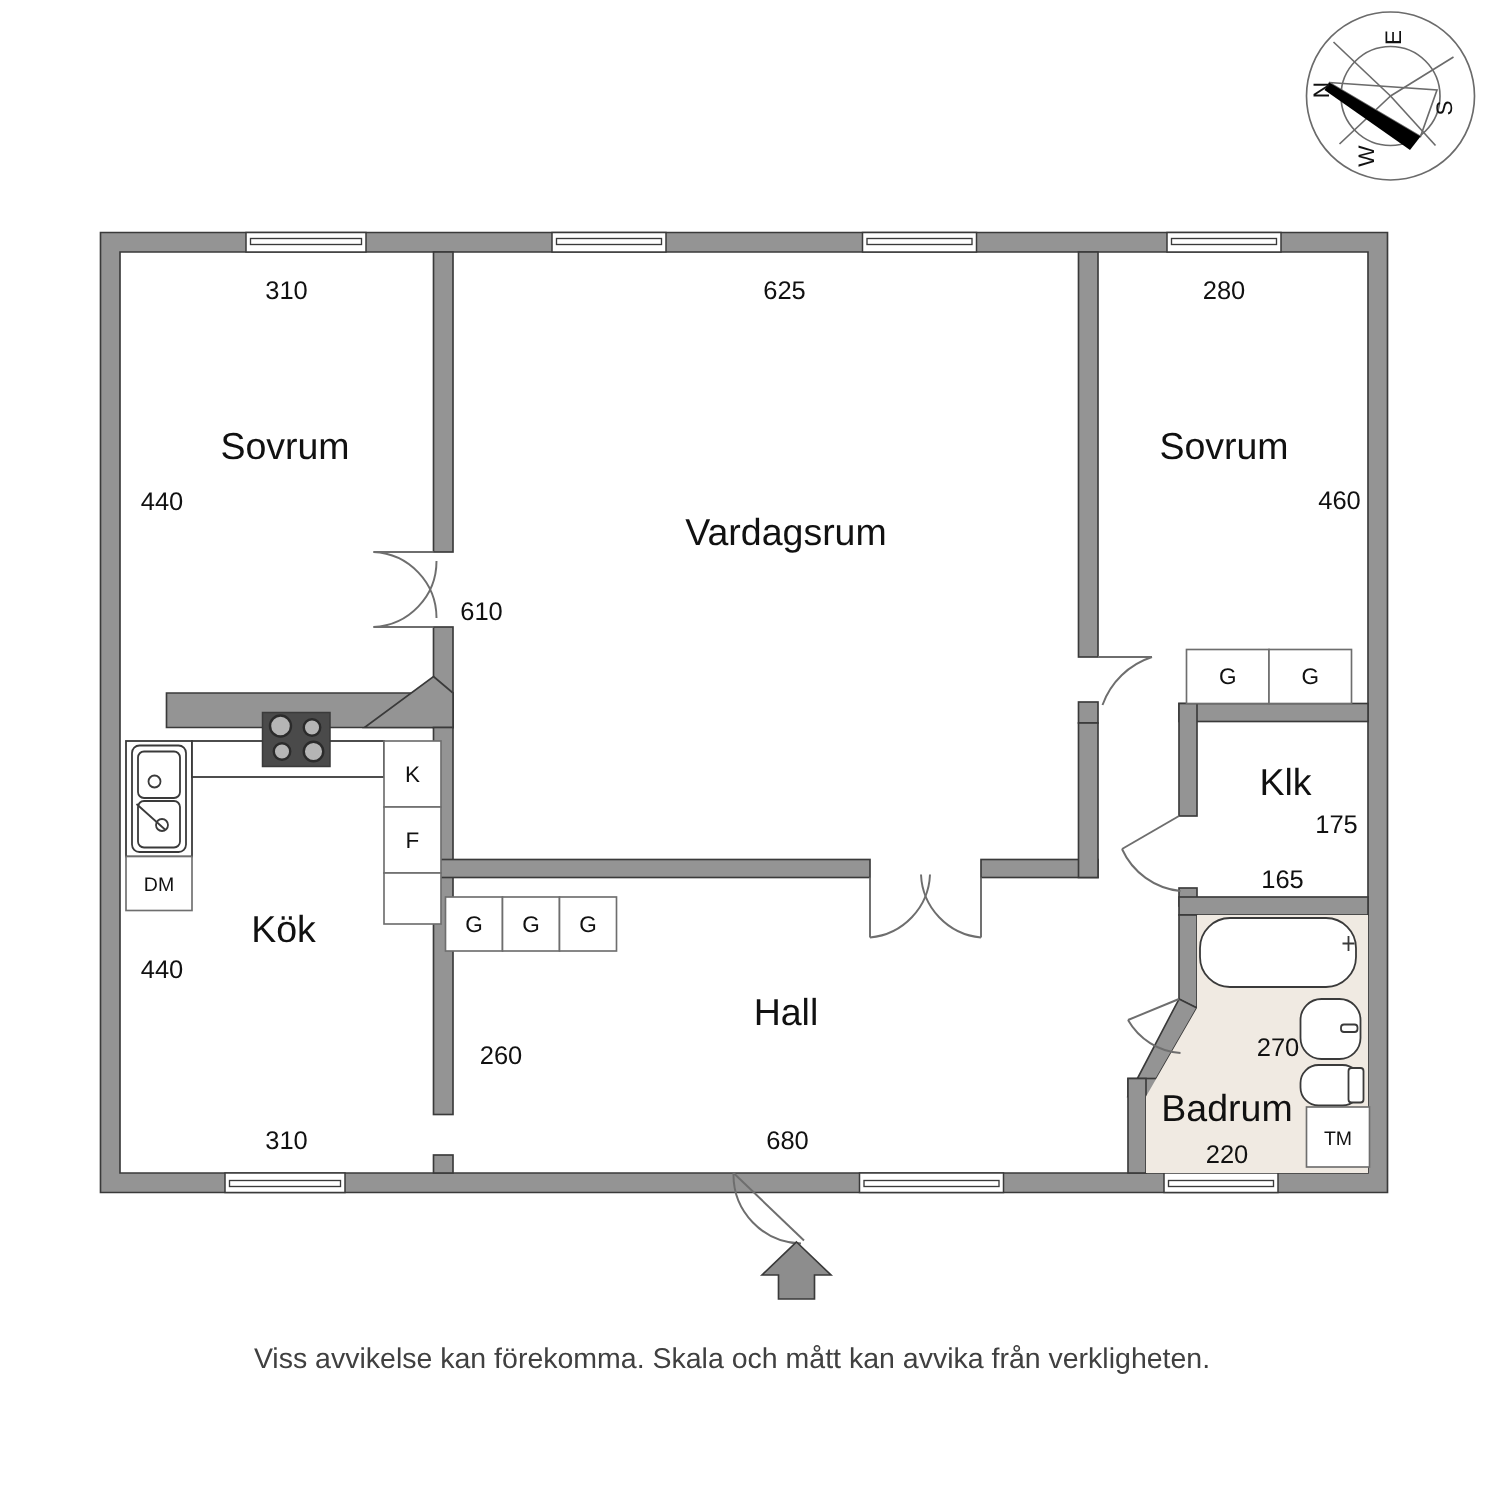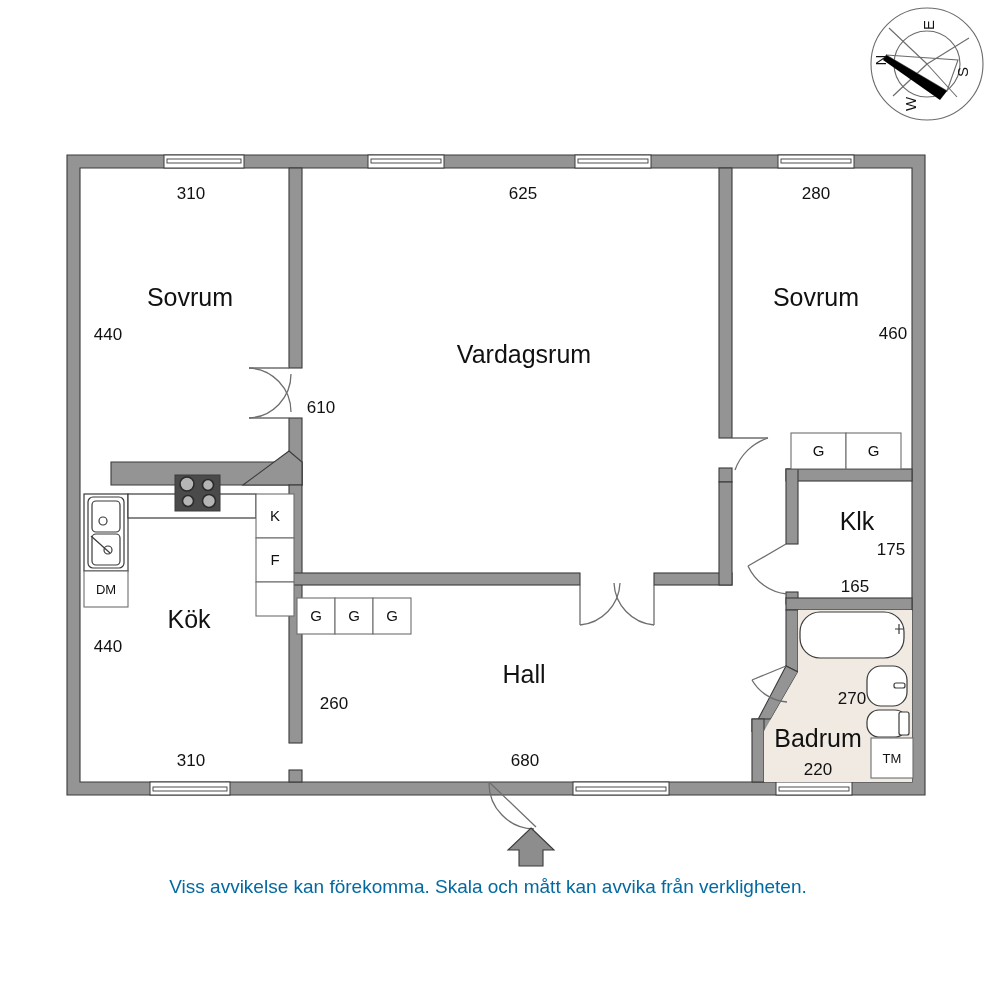--- a/index.html
+++ b/index.html
@@ -27,22 +27,22 @@
   .arrow{fill:#8d8d8d;stroke:#3a3a3a;stroke-width:1.1;}
   .compass-line{fill:none;stroke:#6b6b6b;stroke-width:1.1;}
   .compass-fill{fill:#000000;}
 
   .room-label{font-family:"Liberation Sans", sans-serif;font-size:25px;fill:#111;text-anchor:middle;}
   .dim{font-family:"Liberation Sans", sans-serif;font-size:17px;fill:#111;text-anchor:middle;}
   .cab-label{font-family:"Liberation Sans", sans-serif;font-size:15px;fill:#111;text-anchor:middle;}
   .cab-label.tiny{font-size:13px;}
   .compass-label{font-family:"Liberation Sans", sans-serif;font-size:15px;fill:#111;text-anchor:middle;}
   .caption{
-    position:absolute;left:0;top:876px;width:976px;
-    text-align:center;font-size:19px;color:#0369a1;
+    position:absolute;left:0;top:896px;width:976px;
+    text-align:center;font-size:19px;color:#404040;
     font-family:"Liberation Sans", sans-serif;
   }
 </style>
 </head>
 <body>
 
 <div id="plan-wrap">
 <svg id="floorplan" viewBox="0 0 992 992" xmlns="http://www.w3.org/2000/svg">
 
   <g>

